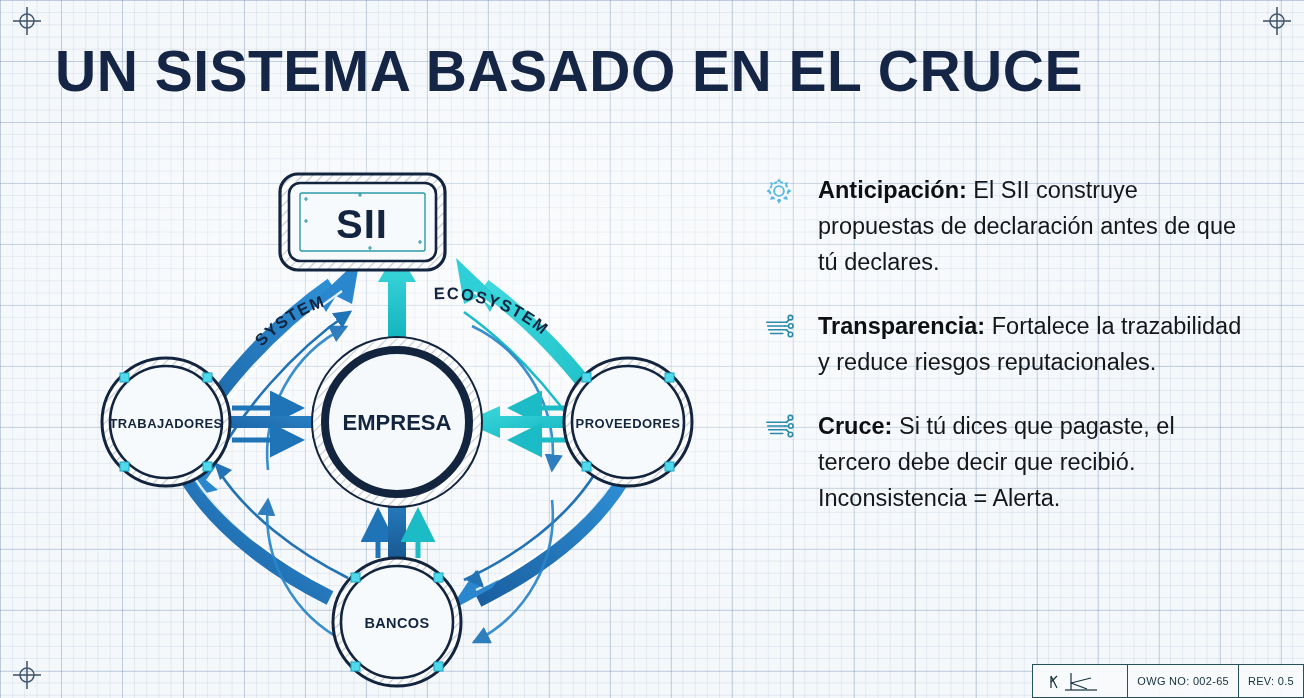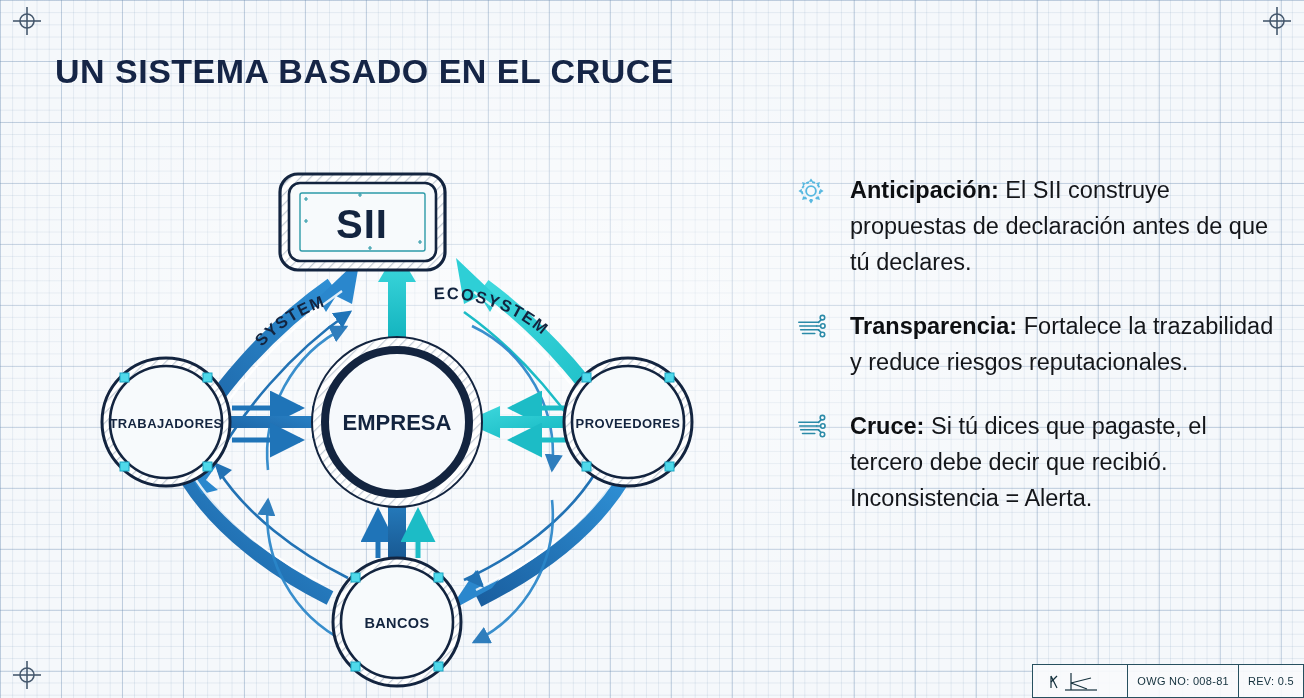--- a/index.html
+++ b/index.html
@@ -29,30 +29,30 @@
 
   
   .reg-mark{position:absolute;width:30px;height:30px;}
   .reg-tl{left:12px;top:6px;}
   .reg-tr{right:12px;top:6px;}
   .reg-bl{left:12px;bottom:8px;}
 
   
   #page-title{
     position:absolute;left:55px;top:44px;width:960px;
-    font-size:34px;line-height:54px;font-weight:bold;
+    font-size:57px;line-height:54px;font-weight:bold;
     letter-spacing:.5px;color:#152546;
     text-transform:uppercase;
     font-stretch:condensed;
     text-shadow:0 1px 0 rgba(255,255,255,.7);
   }
   #page-title .ln{display:block;white-space:pre;}
 
   
-  #bullets{position:absolute;left:796px;top:172px;width:500px;}
+  #bullets{position:absolute;left:764px;top:172px;width:500px;}
   .bullet{display:flex;gap:18px;margin-bottom:28px;align-items:flex-start;}
   .bullet-icon{width:36px;flex:0 0 36px;padding-top:4px;}
   .bullet-text{
     font-size:23.5px;line-height:36px;color:#14161a;
     font-family:"Liberation Sans", sans-serif;
     max-width:430px;
   }
   .bullet-text b{font-weight:bold;color:#0d0f12;}
 
   
@@ -334,15 +334,15 @@
       <g stroke="#13303c" stroke-width="1.2" fill="none">
         <path d="M4 18 L4 6 M4 6 L10 18"></path>
         <path d="M4 12 L10 6"></path>
         <path d="M24 3 L24 20"></path>
         <path d="M24 13 L44 8"></path>
         <path d="M24 13 L40 19"></path>
         <path d="M18 20 L50 20"></path>
       </g>
     </svg>
   </div>
-  <div class="cell">OWG NO: 008-81</div>
+  <div class="cell">OWG NO: 002-65</div>
   <div class="cell">REV: 0.5</div>
 </div>
 
 </body></html>

